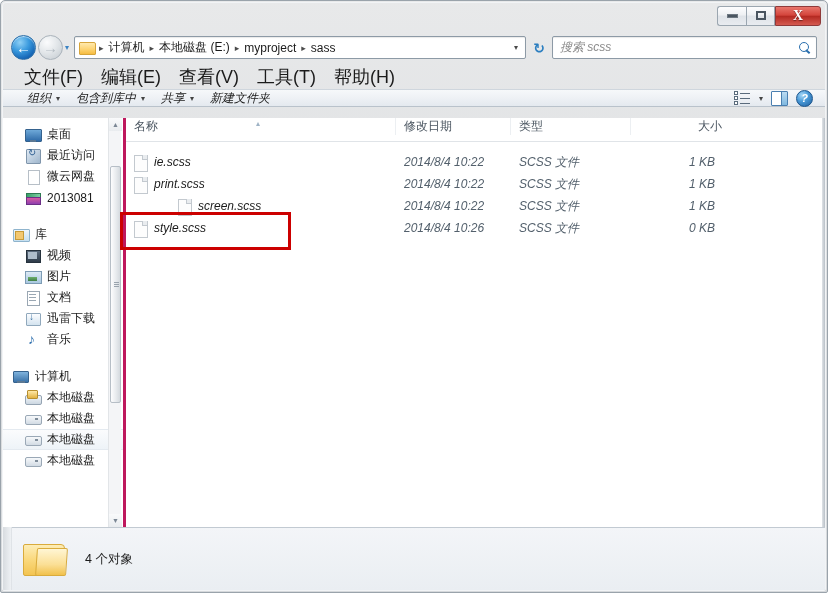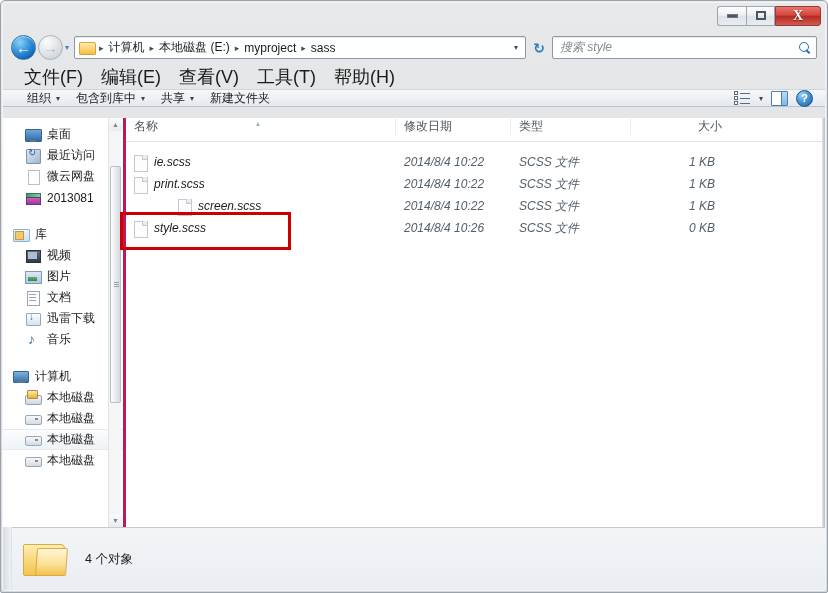--- a/index.html
+++ b/index.html
@@ -159,20 +159,21 @@
 
   
   .cmdbar {
     position: absolute; left: 0; top: 86px;
     width: 100%; height: 18px;
     background: linear-gradient(to bottom, #f6f8fa 0%, #eef1f5 50%, #e4e9ef 100%);
     border-top: 1px solid #cfd6dd;
     border-bottom: 1px solid #b9c2cb;
     display: flex; align-items: center;
     padding-left: 16px;
+    font-style: italic;
   }
   .cmditem {
     font-size: 12px; color: #1b1b1b;
     padding: 3px 8px;
     display: flex; align-items: center; gap: 5px;
   }
   .cmd-caret { font-size: 8px; color: #444; }
   .cmd-right {
     margin-left: auto; display: flex; align-items: center; gap: 8px;
     padding-right: 12px;
@@ -443,21 +444,21 @@
         <span class="crumb">myproject</span>
         <span class="crumb-sep">▸</span>
         <span class="crumb">sass</span>
       </div>
       <span class="addr-drop">▾</span>
     </div>
 
     <div class="refresh">↻</div>
 
     <div class="searchbox">
-      <span class="search-ph">搜索 style</span>
+      <span class="search-ph">搜索 scss</span>
       <span class="search-ico"></span>
     </div>
   </div>
 
   <div class="menubar">
     <div class="menuitem">文件(F)</div>
     <div class="menuitem">编辑(E)</div>
     <div class="menuitem">查看(V)</div>
     <div class="menuitem">工具(T)</div>
     <div class="menuitem">帮助(H)</div>

